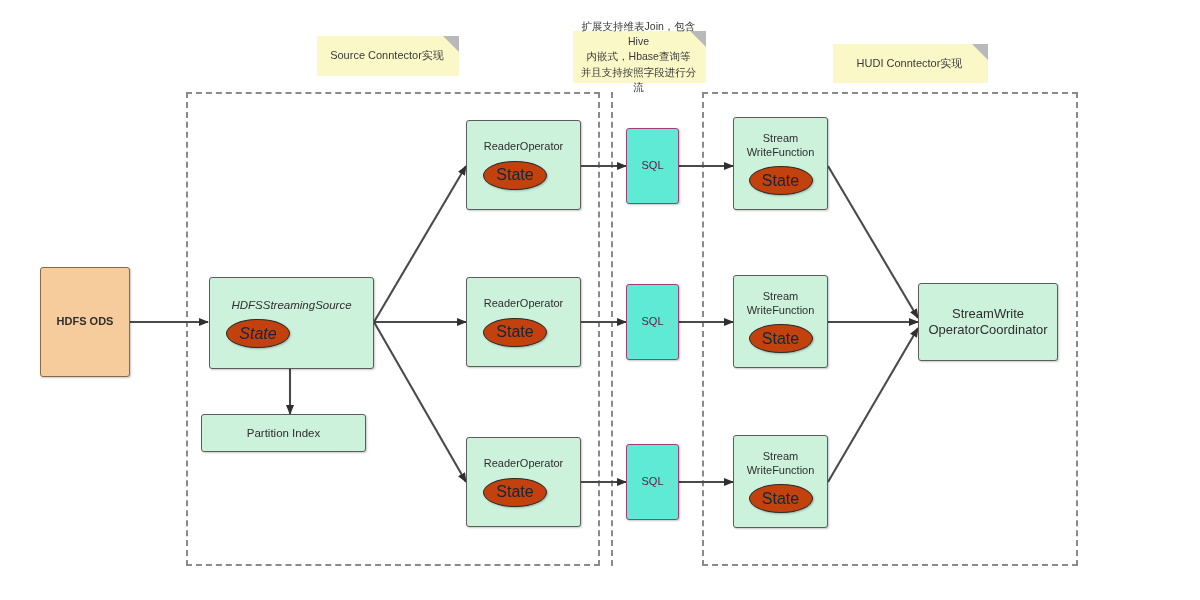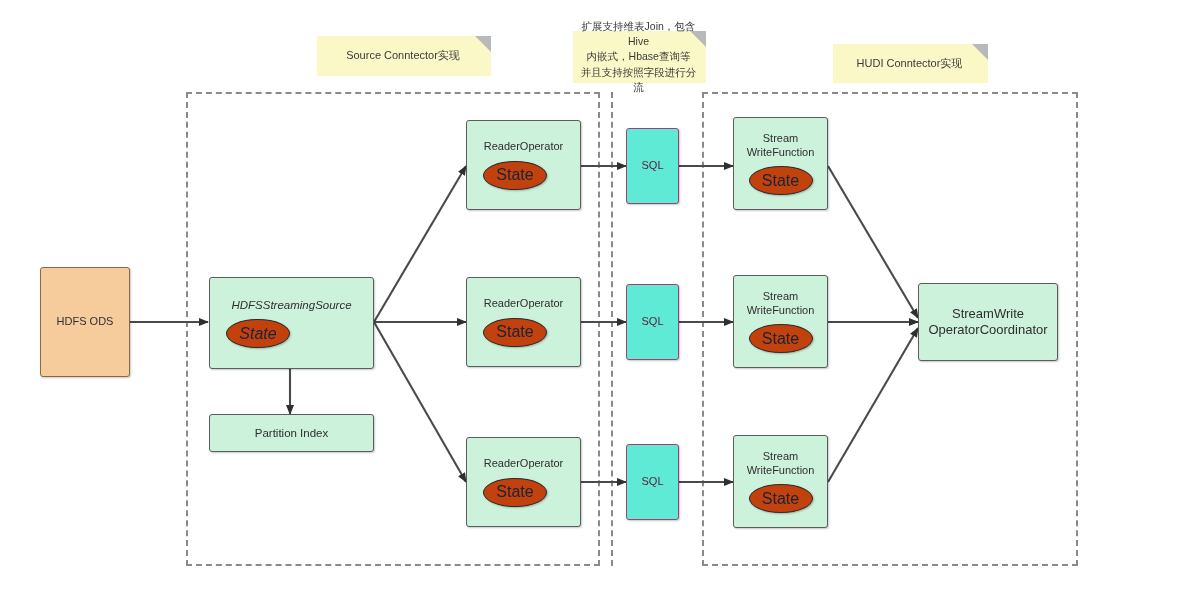--- a/index.html
+++ b/index.html
@@ -78,21 +78,21 @@
 </style>
 </head>
 <body>
 
 <div id="stage">
 
   <div class="region" style="left:186px;top:92px;width:414px;height:474px;"></div>
   <div class="region" style="left:611px;top:92px;width:2px;height:474px;border-left-style:dashed;border-right:none;border-top:none;border-bottom:none;"></div>
   <div class="region" style="left:702px;top:92px;width:376px;height:474px;"></div>
 
-  <div class="note" style="left:317px;top:36px;width:174px;height:40px;font-size:11px;">
+  <div class="note" style="left:317px;top:36px;width:142px;height:40px;font-size:11px;">
     <span class="fold"></span>
     <span class="notetext">Source Conntector实现</span>
   </div>
 
   <div class="note" style="left:573px;top:31px;width:133px;height:52px;font-size:10.5px;">
     <span class="fold"></span>
     <span class="notetext">扩展支持维表Join，包含Hive
 内嵌式，Hbase查询等
 并且支持按照字段进行分流</span>
   </div>
@@ -125,30 +125,30 @@
       <path d="M679,166 L733,166"></path>
       <path d="M679,322 L733,322"></path>
       <path d="M679,482 L733,482"></path>
 
       <path d="M828,166 L918,318"></path>
       <path d="M828,322 L918,322"></path>
       <path d="M828,482 L918,328"></path>
     </g>
   </svg>
 
-  <div class="box orange" style="left:40px;top:267px;width:90px;height:110px;font-size:11px;">
+  <div class="box orange" style="left:40px;top:267px;width:90px;height:110px;font-size:11px;font-weight:bold;">
     <span class="label">HDFS ODS</span>
   </div>
 
   <div class="box green" style="left:209px;top:277px;width:165px;height:92px;font-size:11.5px;font-style:italic;">
     <span class="label">HDFSStreamingSource</span>
     <span class="state" style="align-self:flex-start;margin-left:16px;">State</span>
   </div>
 
-  <div class="box green" style="left:209px;top:414px;width:165px;height:38px;font-size:11.5px;">
+  <div class="box green" style="left:201px;top:414px;width:165px;height:38px;font-size:11.5px;">
     <span class="label">Partition Index</span>
   </div>
 
   <div class="box green" style="left:466px;top:120px;width:115px;height:90px;font-size:11px;">
     <span class="label">ReaderOperator</span>
     <span class="state" style="align-self:flex-start;margin-left:16px;">State</span>
   </div>
   <div class="box pink" style="left:626px;top:128px;width:53px;height:76px;font-size:11px;">
     <span class="label">SQL</span>
   </div>

